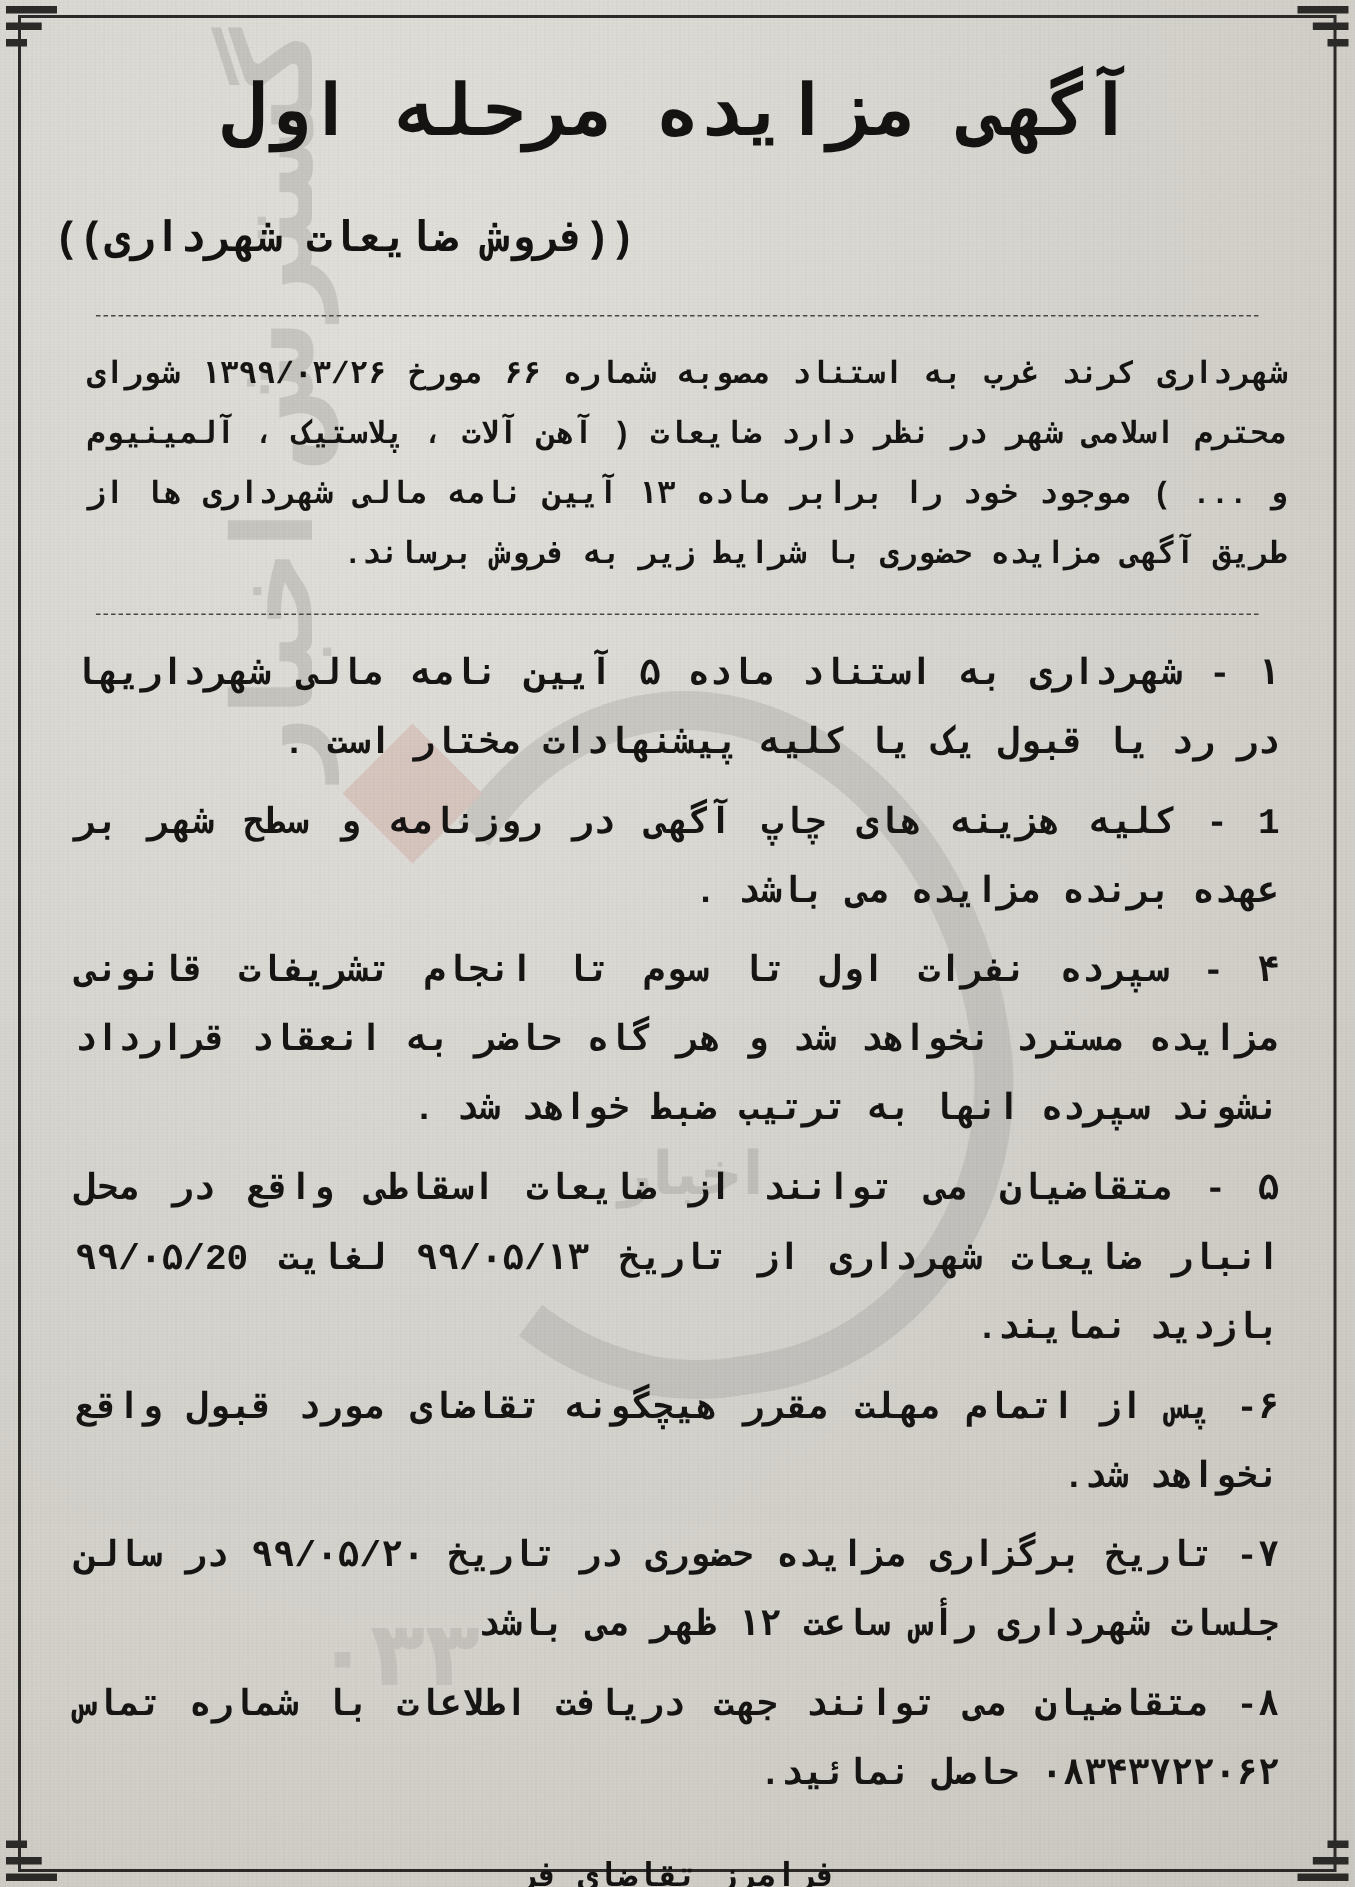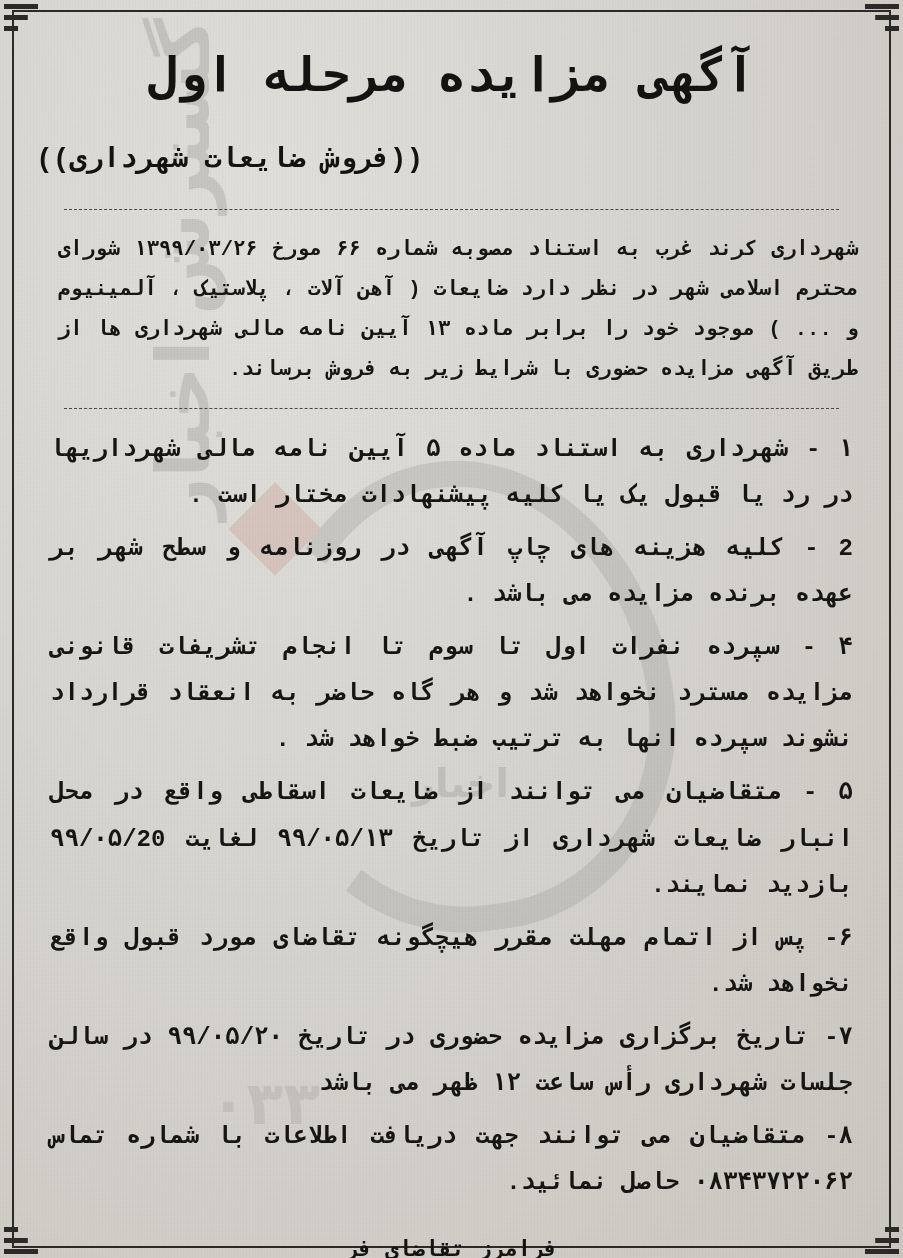--- a/index.html
+++ b/index.html
@@ -194,21 +194,21 @@
     <div class="subtitle">((فروش ضایعات شهرداری))</div>
 
     <div class="rule"></div>
 
     <div class="intro">شهرداری کرند غرب به استناد مصوبه شماره ۶۶ مورخ ۱۳۹۹/۰۳/۲۶ شورای محترم اسلامی شهر در نظر دارد ضایعات ( آهن آلات ، پلاستیک ، آلمینیوم و ... ) موجود خود را برابر ماده ۱۳ آیین نامه مالی شهرداری ها از طریق آگهی مزایده حضوری با شرایط زیر به فروش برساند.</div>
 
     <div class="rule2"></div>
 
     <div class="clauses">
       <div class="clause spaced">۱ - شهرداری به استناد ماده ۵ آیین نامه مالی شهرداریها در رد یا قبول یک یا کلیه پیشنهادات مختار است .</div>
-      <div class="clause spaced">2 - کلیه هزینه های چاپ آگهی در روزنامه و سطح شهر بر عهده برنده مزایده می باشد .</div>
+      <div class="clause spaced">1 - کلیه هزینه های چاپ آگهی در روزنامه و سطح شهر بر عهده برنده مزایده می باشد .</div>
       <div class="clause spaced">۴ - سپرده نفرات اول تا سوم تا انجام تشریفات قانونی مزایده مسترد نخواهد شد و هر گاه حاضر به انعقاد قرارداد نشوند سپرده انها به ترتیب ضبط خواهد شد .</div>
       <div class="clause spaced">۵ - متقاضیان می توانند از ضایعات اسقاطی واقع در محل انبار ضایعات شهرداری از تاریخ ۹۹/۰۵/۱۳ لغایت ۹۹/۰۵/20 بازدید نمایند.</div>
       <div class="clause">۶- پس از اتمام مهلت مقرر هیچگونه تقاضای مورد قبول واقع نخواهد شد.</div>
       <div class="clause spaced">۷- تاریخ برگزاری مزایده حضوری در تاریخ ۹۹/۰۵/۲۰ در سالن جلسات شهرداری رأس ساعت ۱۲ ظهر می باشد</div>
       <div class="clause spaced">۸- متقاضیان می توانند جهت دریافت اطلاعات با شماره تماس ۰۸۳۴۳۷۲۲۰۶۲ حاصل نمائید.</div>
     </div>
 
     <div class="signature">
       <div>فرامرز تقاضای فر</div>
       <div>شهردار کرند غرب</div>

